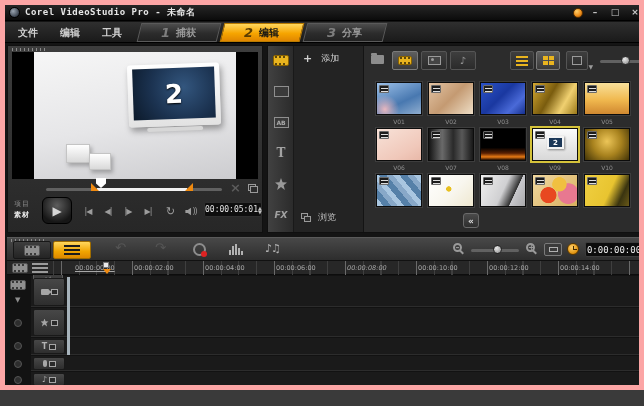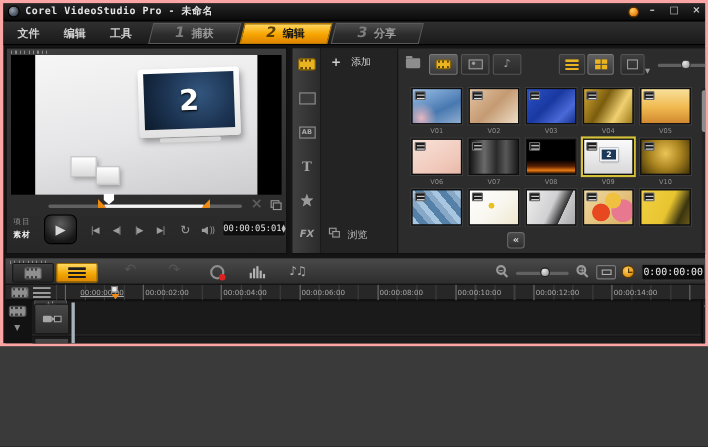--- a/index.html
+++ b/index.html
@@ -1,18 +1,18 @@
 <!DOCTYPE html>
 <html><head>
 <meta charset="utf-8">
 <style>
   html,body{margin:0;padding:0;background:#3a3a3a;}
   *{box-sizing:border-box;}
-  #win{position:relative;width:644px;height:315px;background:#141414;overflow:hidden;
-       font-family:"DejaVu Sans",sans-serif;border:3px solid #fca5a5;}
+  #win{position:relative;width:644px;height:390px;background:#141414;overflow:hidden;
+       font-family:"DejaVu Sans",sans-serif;border:5px solid #fca5a5;}
   .abs{position:absolute;}
 
   
   #titlebar{left:0;top:0;width:644px;height:16px;background:linear-gradient(#262626,#0b0b0b);
             display:flex;align-items:center;border-bottom:1px solid #000;}
   #appicon{width:11px;height:11px;margin:0 5px 0 4px;border-radius:50%;
            background:radial-gradient(circle at 35% 35%,#9aa4b0,#3c4450 70%,#14181e);
            border:1px solid #000;}
   #title{font:bold 9px "DejaVu Sans Mono",monospace;color:#e6e6e6;letter-spacing:.5px;}
   #winbtns{margin-left:auto;display:flex;align-items:center;gap:4px;padding-right:6px;}
@@ -107,21 +107,21 @@
   .staricon{width:12px;height:12px;background:#9a9a9a;
             clip-path:polygon(50% 0,63% 35%,100% 38%,72% 60%,82% 100%,50% 76%,18% 100%,28% 60%,0 38%,37% 35%);}
   .fxicon{font:bold italic 9px "DejaVu Sans",sans-serif;color:#a2a2a2;}
 
   #lib-catpanel{position:absolute;left:26px;top:0;width:70px;height:186px;background:#232323;border-right:1px solid #141414;}
   #add-row{position:absolute;left:0;top:4px;width:70px;height:16px;display:flex;align-items:center;}
   #add-plus{font:bold 11px "DejaVu Sans",sans-serif;color:#cfcfcf;margin-left:9px;}
   #add-label{font:9px "DejaVu Sans",sans-serif;color:#cfcfcf;margin-left:9px;}
   #cat-sel{position:absolute;left:1px;top:25px;width:68px;height:17px;background:#3c3c3c;
            border:1px solid #555;color:#ececec;font:9px "DejaVu Sans",sans-serif;line-height:15px;padding-left:6px;}
-  #browse-row{position:absolute;left:0;bottom:7px;width:70px;height:16px;display:flex;align-items:flex-start;margin-top:43px;}
+  #browse-row{position:absolute;left:0;bottom:7px;width:70px;height:16px;display:flex;align-items:center;margin-top:43px;}
   #browse-icon{position:relative;width:11px;height:9px;margin-left:7px;}
   #browse-icon .sq{position:absolute;border:1px solid #9a9a9a;width:7px;height:6px;background:#2c2c2c;}
   #browse-icon .sq.b{left:3px;top:3px;}
   #browse-label{font:9px "DejaVu Sans",sans-serif;color:#bdbdbd;margin-left:6px;}
 
   #lib-gallery{position:absolute;left:96px;top:0;width:284px;height:186px;}
   #gal-toolbar{position:absolute;left:0;top:2px;width:284px;height:24px;}
   #folder-icon{position:absolute;left:7px;top:7px;width:13px;height:9px;background:#8d8d8d;border-radius:1px;}
   #folder-icon:before{content:"";position:absolute;left:0;top:-2px;width:6px;height:2px;background:#8d8d8d;border-radius:1px 1px 0 0;}
   .galbtn{position:absolute;top:3px;width:26px;height:19px;border:1px solid #555;border-radius:2px;
@@ -515,21 +515,21 @@
 
   <div id="ruler-row" class="abs">
     <div id="trackmgr-icon" class="sicon film gray" style="width:16px;height:10px"></div>
     <div id="tracklist-icon" class="sicon"></div>
     <div id="ruler">
       <div id="ruler-labels">
           <span class="rlabel" style="left: 24px; text-decoration: underline;">00:00:00:00</span>
           <span class="rlabel" style="left: 83px;">00:00:02:00</span>
           <span class="rlabel" style="left: 154px;">00:00:04:00</span>
           <span class="rlabel" style="left: 225px;">00:00:06:00</span>
-          <span class="rlabel" style="left: 296px;">00:00:08:00</span>
+          <span class="rlabel" style="left: 296px; font-style: italic;">00:00:08:00</span>
           <span class="rlabel" style="left: 367px;">00:00:10:00</span>
           <span class="rlabel" style="left: 438px;">00:00:12:00</span>
           <span class="rlabel" style="left: 509px;">00:00:14:00</span>
         </div>
       <div id="playhead">
           <span class="flag"></span>
           <span class="tri"></span>
         </div>
     </div>
   </div>

